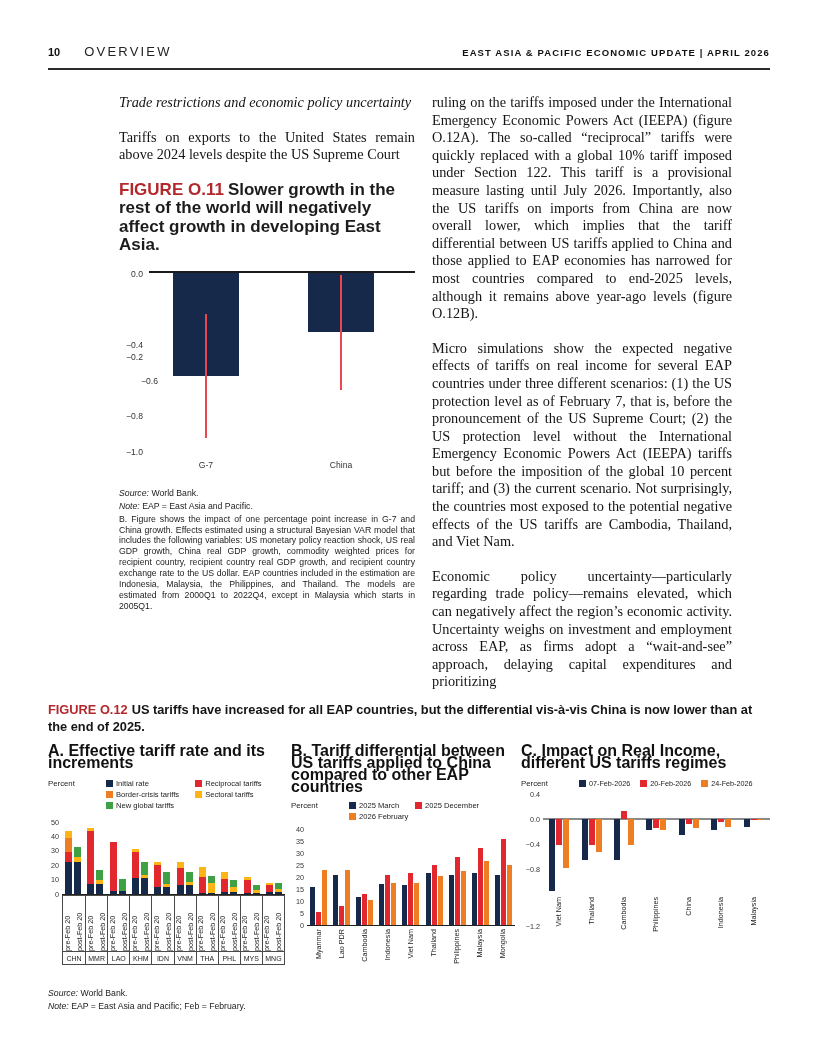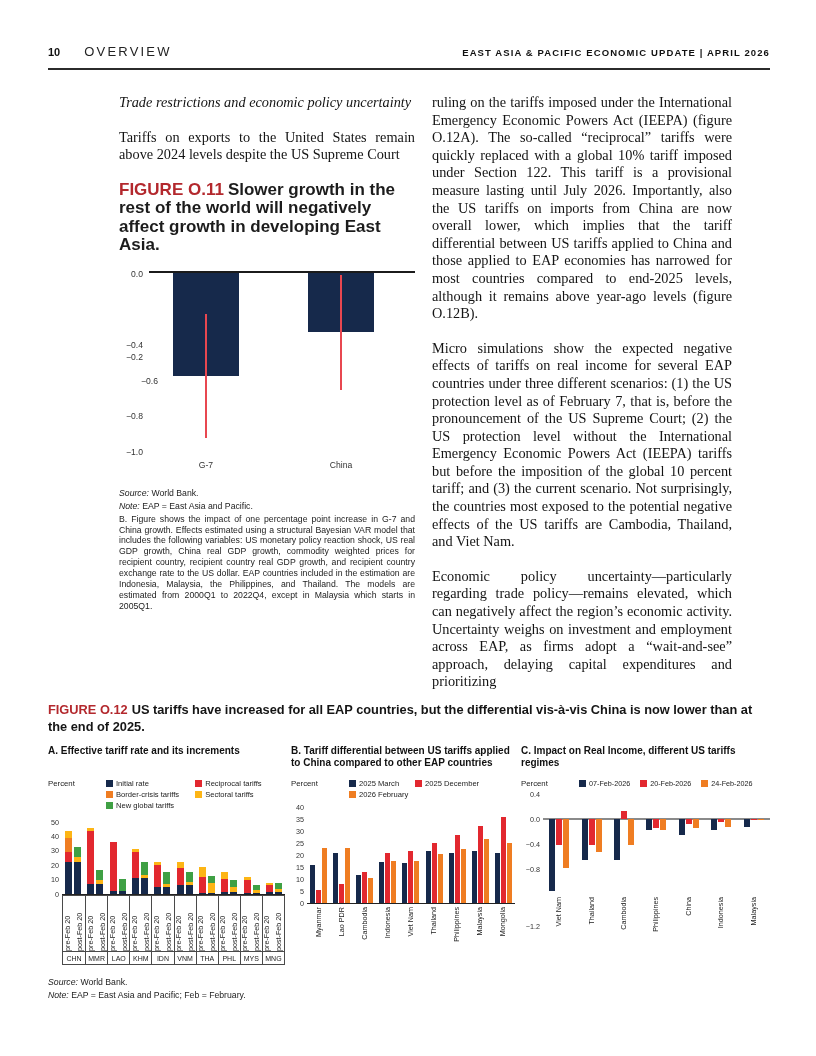--- a/index.html
+++ b/index.html
@@ -31,21 +31,21 @@
   .it{font-style:italic;}
 
   
   .fig12{position:absolute;left:48px;top:701px;width:722px;}
   .f12-title{font-size:12.8px;font-weight:bold;line-height:17px;color:#151515;}
   .panels{display:flex;justify-content:space-between;margin-top:10px;}
   .panel{flex:none;}
   .panel.a{width:237px;}
   .panel.b{width:224px;}
   .panel.c{width:249px;}
-  .ptitle{font-weight:bold;font-size:10px;line-height:12px;min-height:26px;color:#111;}
+  .ptitle{font-weight:bold;font-size:16px;line-height:12px;min-height:26px;color:#111;}
   .phead{display:flex;align-items:flex-start;margin-top:8px;}
   .pct{font-size:7.8px;color:#222;width:58px;flex:none;}
   .legend{display:flex;}
   .lg-col{display:flex;flex-direction:column;margin-right:16px;}
   .lg-item{display:flex;align-items:center;gap:3px;margin-bottom:2px;margin-right:0;}
   .lg-sw{width:7px;height:7px;flex:none;}
   .lg-lb{font-size:7.6px;color:#222;white-space:nowrap;}
   #legendB{flex-wrap:wrap;width:175px;column-gap:16px;}
   #legendC{gap:10px;}
   .ptick{font-size:7.2px;color:#333;position:absolute;right:3px;}

